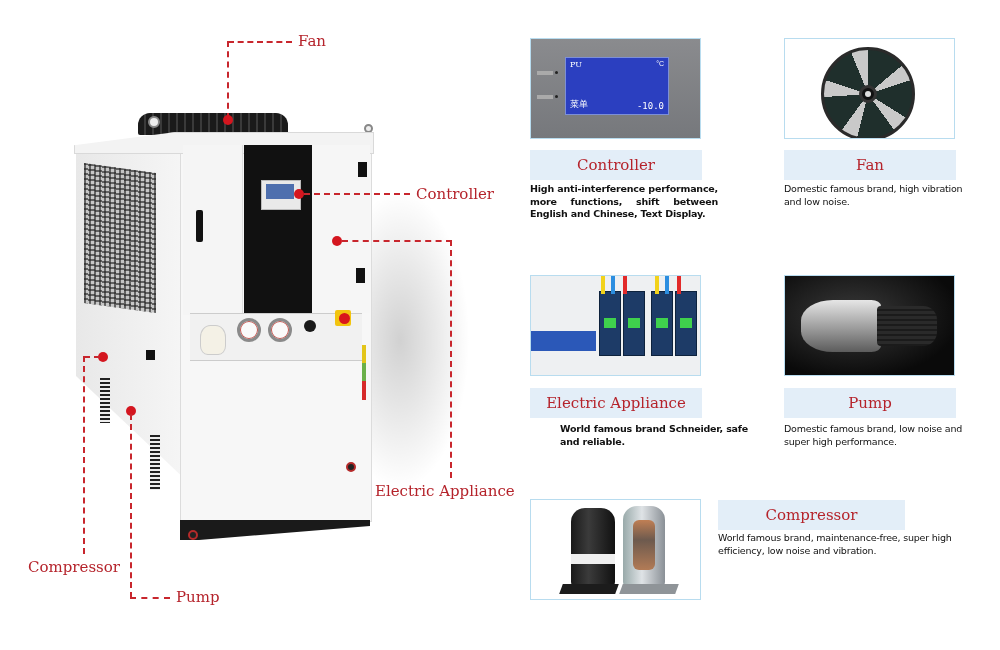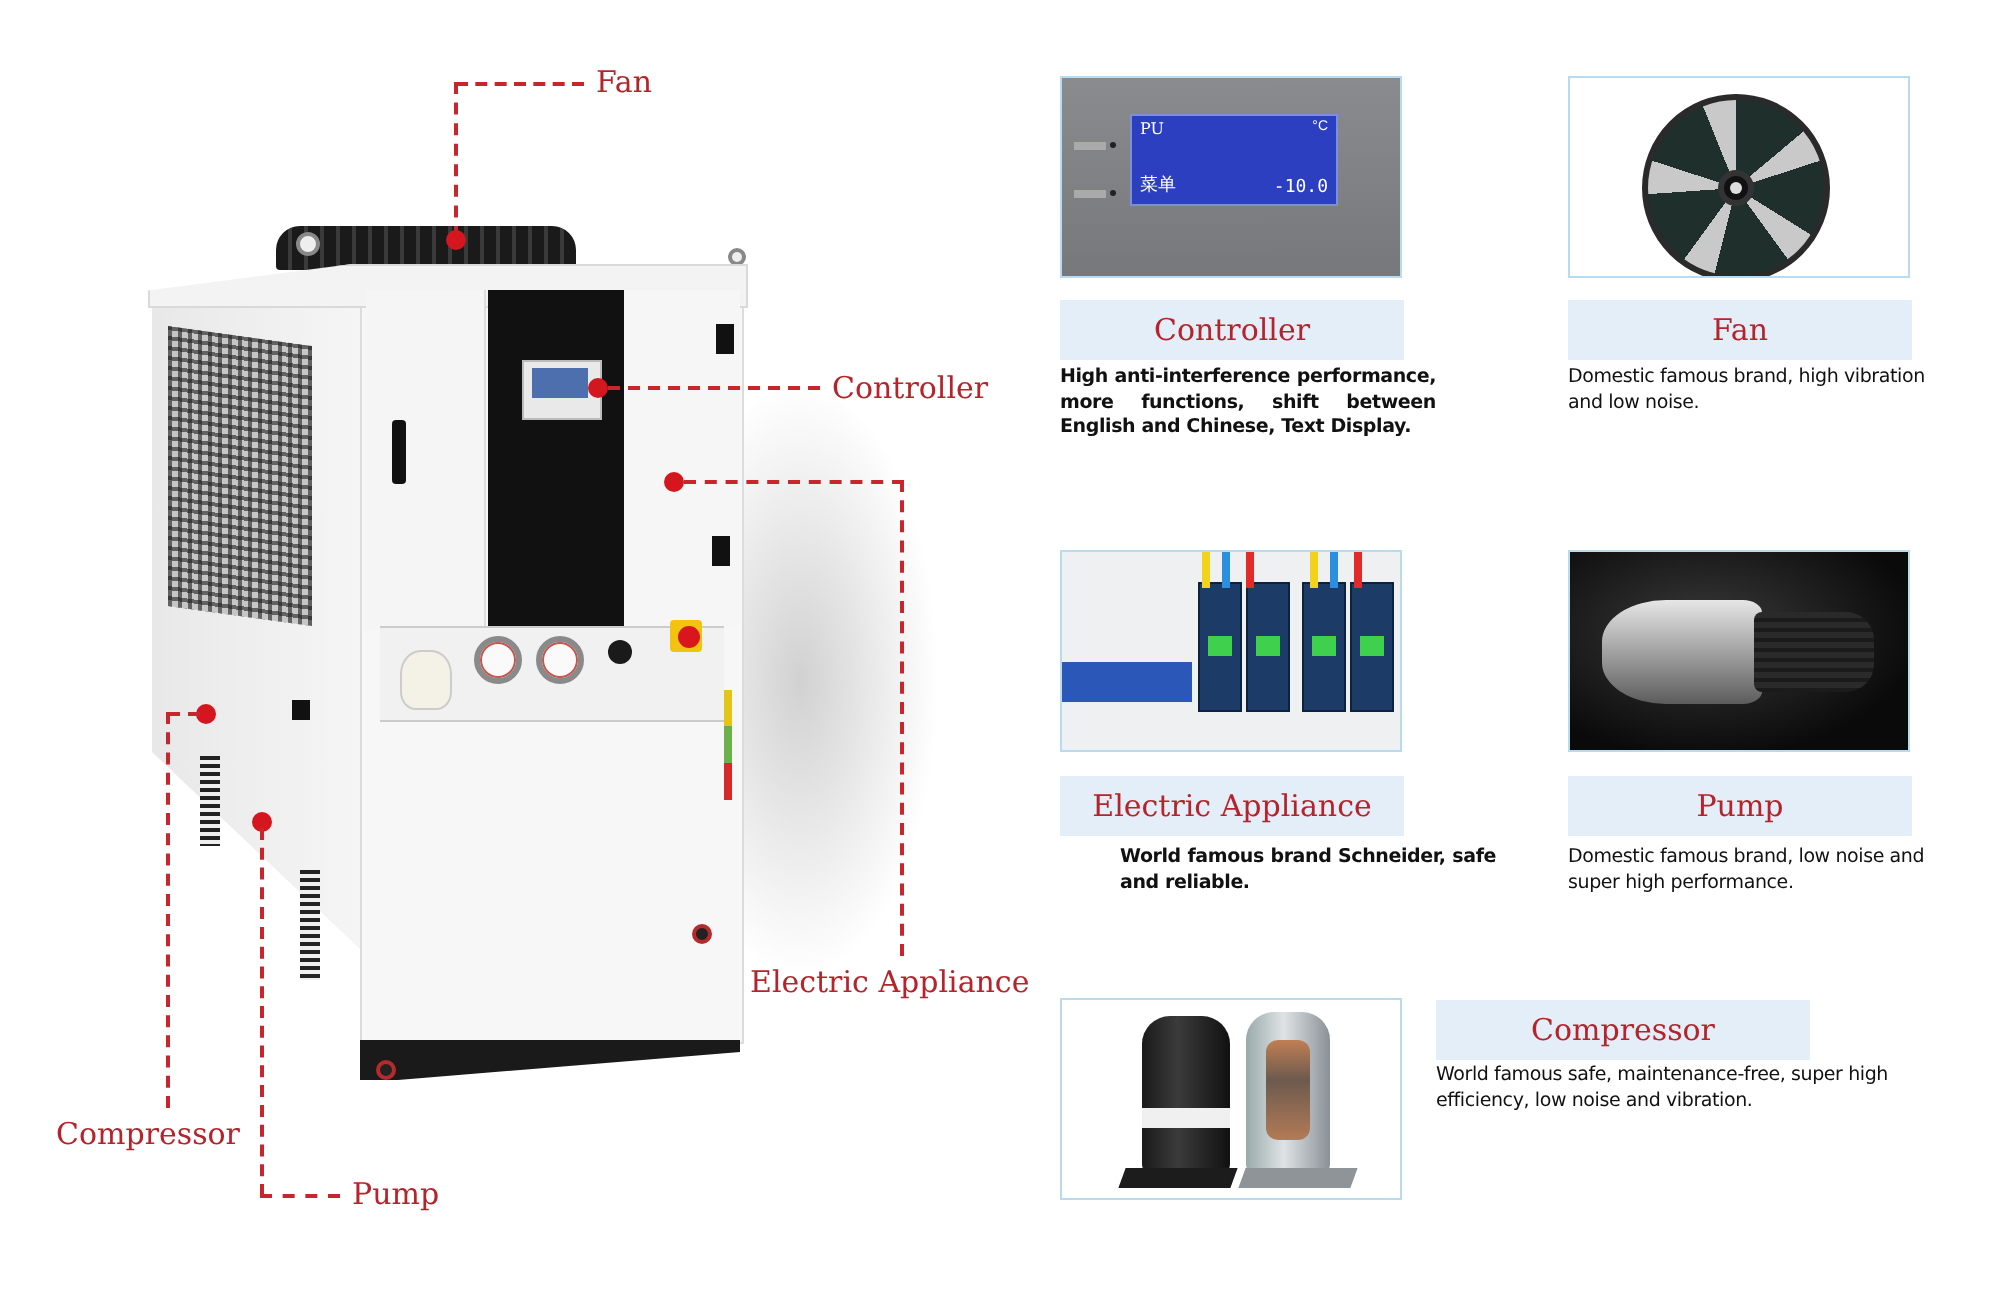--- a/index.html
+++ b/index.html
@@ -74,21 +74,21 @@
   
   .img-frame { position: absolute; border: 1px solid #b8dcef; overflow: hidden; background: #fff; }
   .label-box { position: absolute; background: #e3eef8; height: 30px;
     font-family: "DejaVu Serif", "Liberation Serif", serif; color: #b5232b; font-size: 15px;
     display: flex; align-items: center; justify-content: center; }
   .desc { position: absolute; font-size: 9.5px; line-height: 12.5px; color: #111; font-family: "DejaVu Sans", sans-serif; letter-spacing: -0.2px; }
   .justify { text-align: justify; text-align-last: left; font-weight: bold; }
 
   
   .ctrl-bg { position: absolute; inset: 0; background: linear-gradient(180deg,#8a8b8e,#76787c); }
-  .lcd { position: absolute; left: 34px; top: 18px; width: 104px; height: 46px; background: #2b3fc0; border: 1px solid #7c8fd8; }
+  .lcd { position: absolute; left: 34px; top: 18px; width: 104px; height: 58px; background: #2b3fc0; border: 1px solid #7c8fd8; }
   .lcd-pu { position: absolute; left: 4px; top: 2px; color: #fff; font-size: 8px; font-family: "DejaVu Serif", serif; }
   .lcd-big { position: absolute; left: 26px; top: 2px; color: #fff; font-size: 28px; font-family: "DejaVu Sans Mono", monospace; letter-spacing: 2px; }
   .lcd-c { position: absolute; right: 4px; top: 2px; color: #fff; font-size: 7px; }
   .lcd-menu { position: absolute; left: 4px; bottom: 3px; color: #fff; font-size: 9px; }
   .lcd-set { position: absolute; right: 4px; bottom: 3px; color: #fff; font-size: 9px; font-family: "DejaVu Sans Mono", monospace; margin-top: 45px; }
   .ind { position: absolute; left: 6px; width: 16px; height: 4px; background: #aaa; }
   .ind::after { content: ""; position: absolute; right: -5px; top: 0; width: 3px; height: 3px; background: #222; border-radius: 50%; }
 
   
   .fan-disc { position: absolute; left: 36px; top: 8px; width: 94px; height: 94px; border-radius: 50%;
@@ -225,13 +225,13 @@
 <div class="label-box" style="left:784px;top:388px;width:172px">Pump</div>
 <div class="desc" style="left:784px;top:423px;width:195px">Domestic famous brand, low noise and super high performance.</div>
 
 <div class="img-frame" style="left:530px;top:499px;width:171px;height:101px">
   <div class="comp1"></div>
   <div class="comp2"></div>
   <div class="comp-base" style="left:30px"></div>
   <div class="comp-base" style="left:90px;background:#8f9498"></div>
 </div>
 <div class="label-box" style="left:718px;top:500px;width:187px">Compressor</div>
-<div class="desc" style="left:718px;top:532px;width:240px">World famous safe, maintenance-free, super high efficiency, low noise and vibration.</div>
+<div class="desc" style="left:718px;top:532px;width:240px">World famous brand, maintenance-free, super high efficiency, low noise and vibration.</div>
 
 </body></html>

